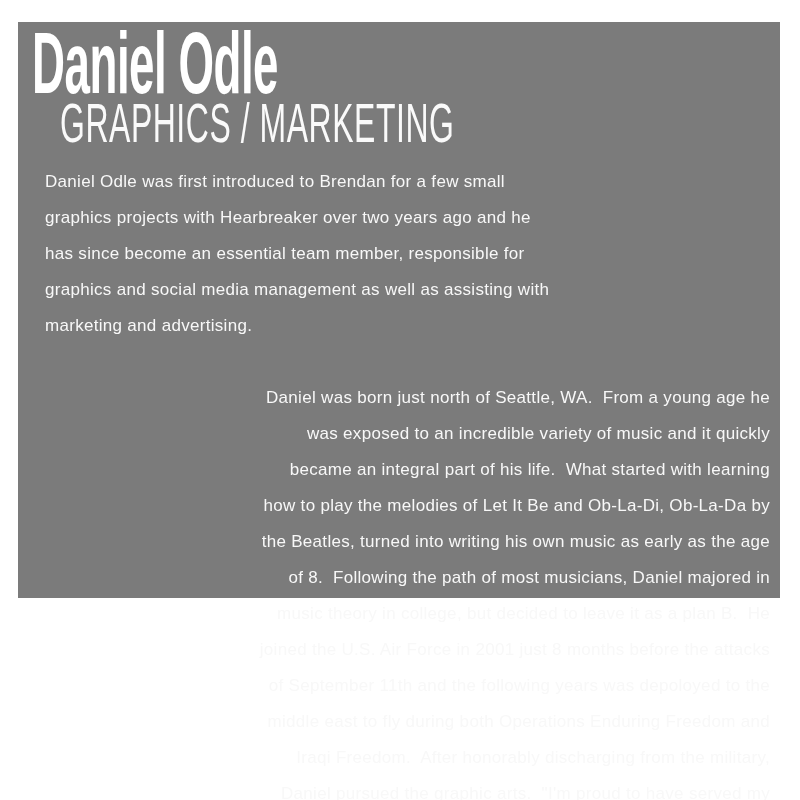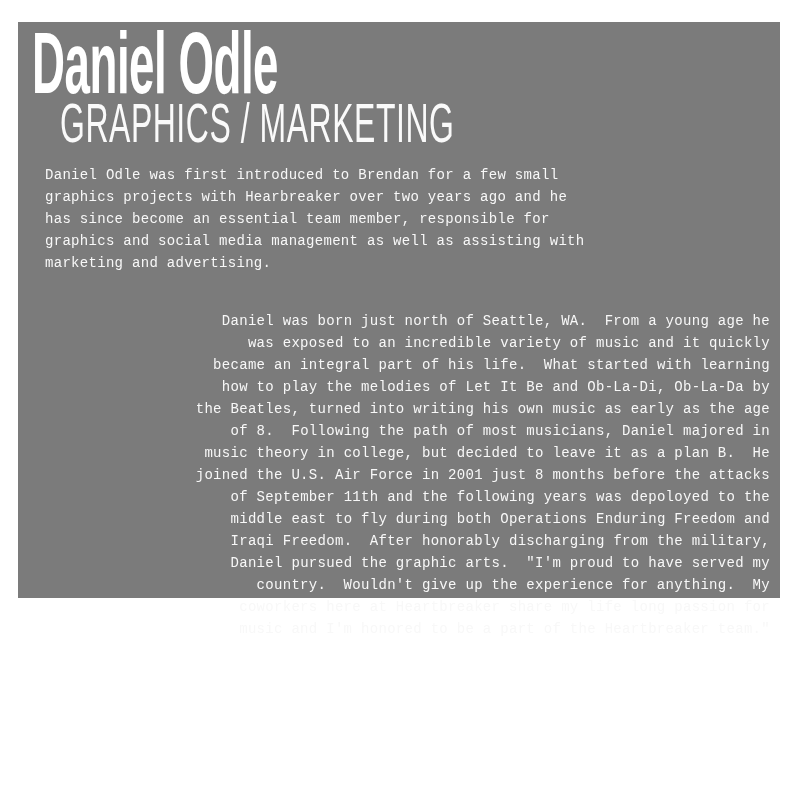--- a/index.html
+++ b/index.html
@@ -55,25 +55,24 @@
   }
   .bio {
     position: absolute;
     left: 27px;
     top: 142px;
     width: 725px;
     color: #f8f8f8;
   }
   .bio p {
     margin: 0;
-    font-size: 14px;
-    line-height: 22px;
+    font-size: 17px;
+    line-height: 36px;
     letter-spacing: 0.3px;
     white-space: pre; 
-    font-family: Liberation Mono, monospace;
   }
   .bio p + p {
     margin-top: 36px;
     text-align: right;
   }
 </style>
 </head>
 <body>
 
 <div class="page">

